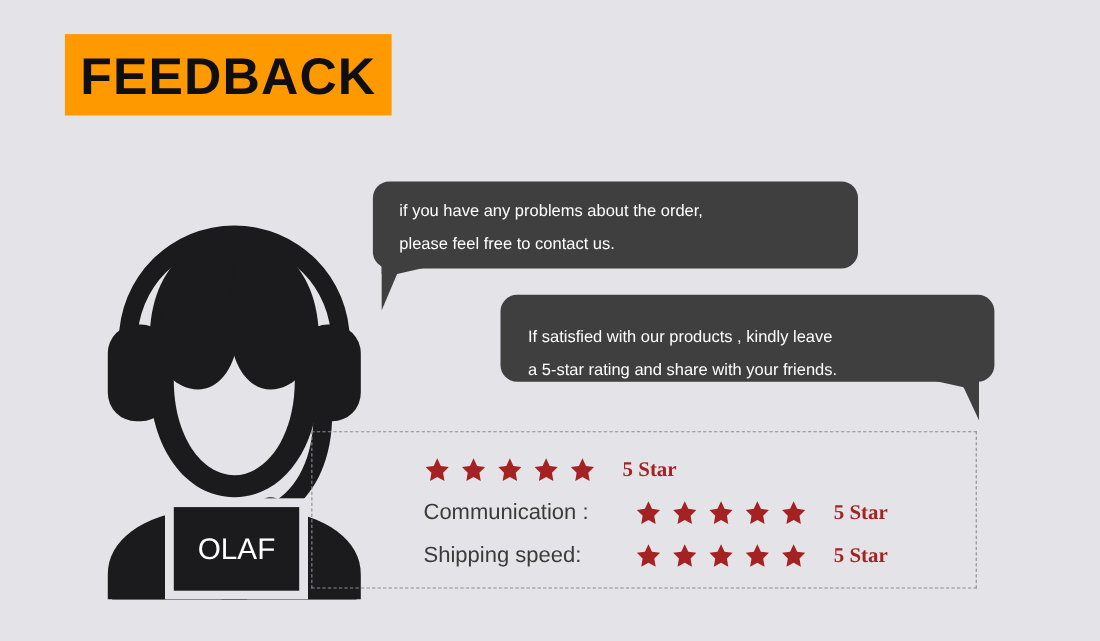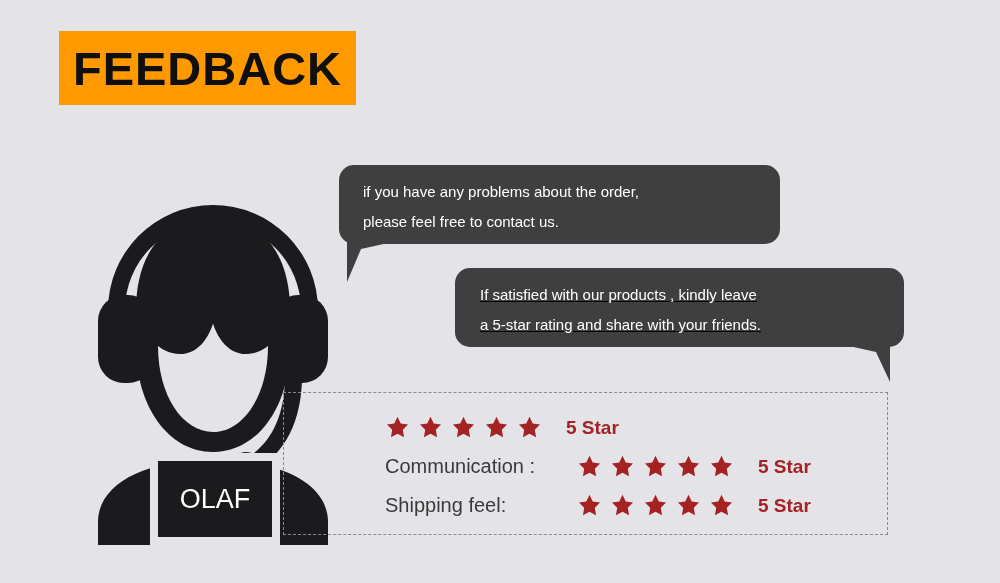--- a/index.html
+++ b/index.html
@@ -79,22 +79,21 @@
     top: 165px;
     width: 441px;
     height: 79px;
     padding: 12px 20px 0 24px;
   }
   #bubble-rating {
     left: 455px;
     top: 268px;
     width: 449px;
     height: 79px;
-    padding: 12px 20px 0 25px;
-    text-decoration: underline;
+    padding: 24px 20px 0 25px;
   }
   .bubble-tail {
     position: absolute;
     width: 0;
     height: 0;
   }
   #bubble-order-tail {
     left: 347px;
     top: 241px;
     border-left: 14px solid #3f3f40;
@@ -146,21 +145,21 @@
     align-items: center;
     gap: 8px;
   }
   .rating-stars .star-icon {
     display: block;
     width: 25px;
     height: 25px;
   }
   .rating-value {
     color: #a52222;
-    font-family: Liberation Sans, sans-serif;
+    font-family: Liberation Serif, serif;
     font-weight: bold;
     font-size: 19px;
     white-space: nowrap;
     padding-left: 12px;
   }
 </style>
 </head>
 <body>
 
 <div id="stage">
@@ -263,21 +262,21 @@
               <path fill="#a52222" d="M12 1.6l3.1 6.6 7 1-5 5 1.2 7.2-6.3-3.5-6.3 3.5 1.2-7.2-5-5 7-1z"></path>
             </svg>
           <svg class="star-icon" viewBox="0 0 24 24">
               <path fill="#a52222" d="M12 1.6l3.1 6.6 7 1-5 5 1.2 7.2-6.3-3.5-6.3 3.5 1.2-7.2-5-5 7-1z"></path>
             </svg>
         </span>
         <span class="rating-value">5 Star</span>
       </div>
 
       <div class="rating-row">
-        <span class="rating-label">Shipping feel:</span>
+        <span class="rating-label">Shipping speed:</span>
         <span class="rating-stars">
           <svg class="star-icon" viewBox="0 0 24 24">
               <path fill="#a52222" d="M12 1.6l3.1 6.6 7 1-5 5 1.2 7.2-6.3-3.5-6.3 3.5 1.2-7.2-5-5 7-1z"></path>
             </svg>
           <svg class="star-icon" viewBox="0 0 24 24">
               <path fill="#a52222" d="M12 1.6l3.1 6.6 7 1-5 5 1.2 7.2-6.3-3.5-6.3 3.5 1.2-7.2-5-5 7-1z"></path>
             </svg>
           <svg class="star-icon" viewBox="0 0 24 24">
               <path fill="#a52222" d="M12 1.6l3.1 6.6 7 1-5 5 1.2 7.2-6.3-3.5-6.3 3.5 1.2-7.2-5-5 7-1z"></path>
             </svg>

